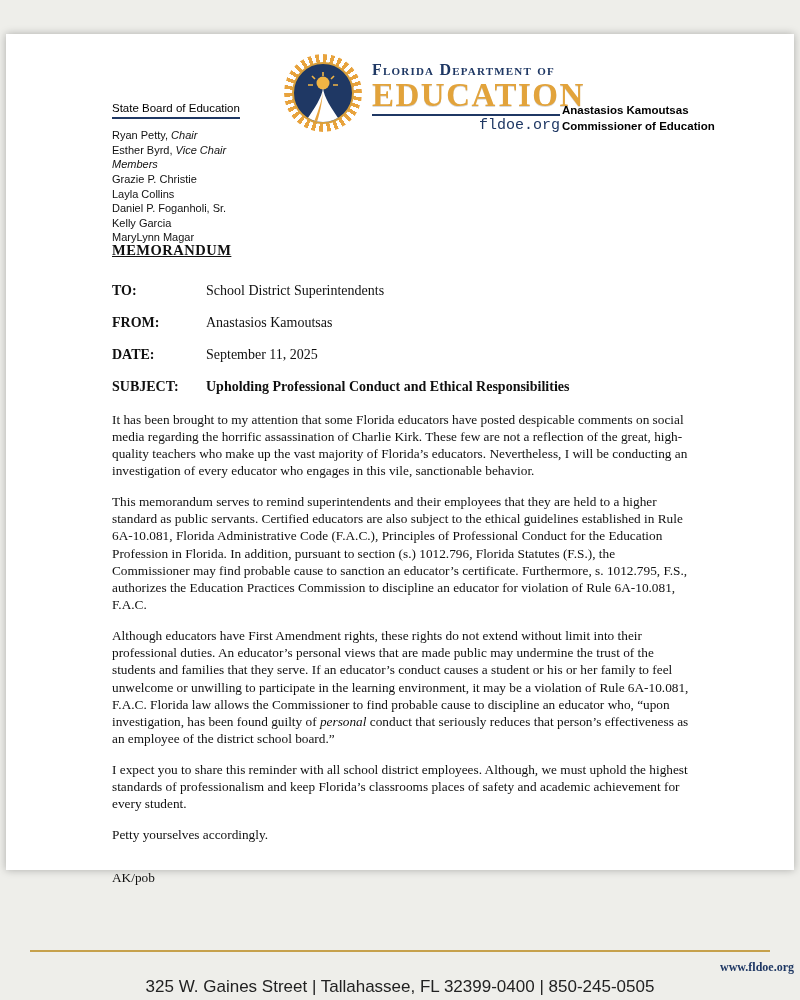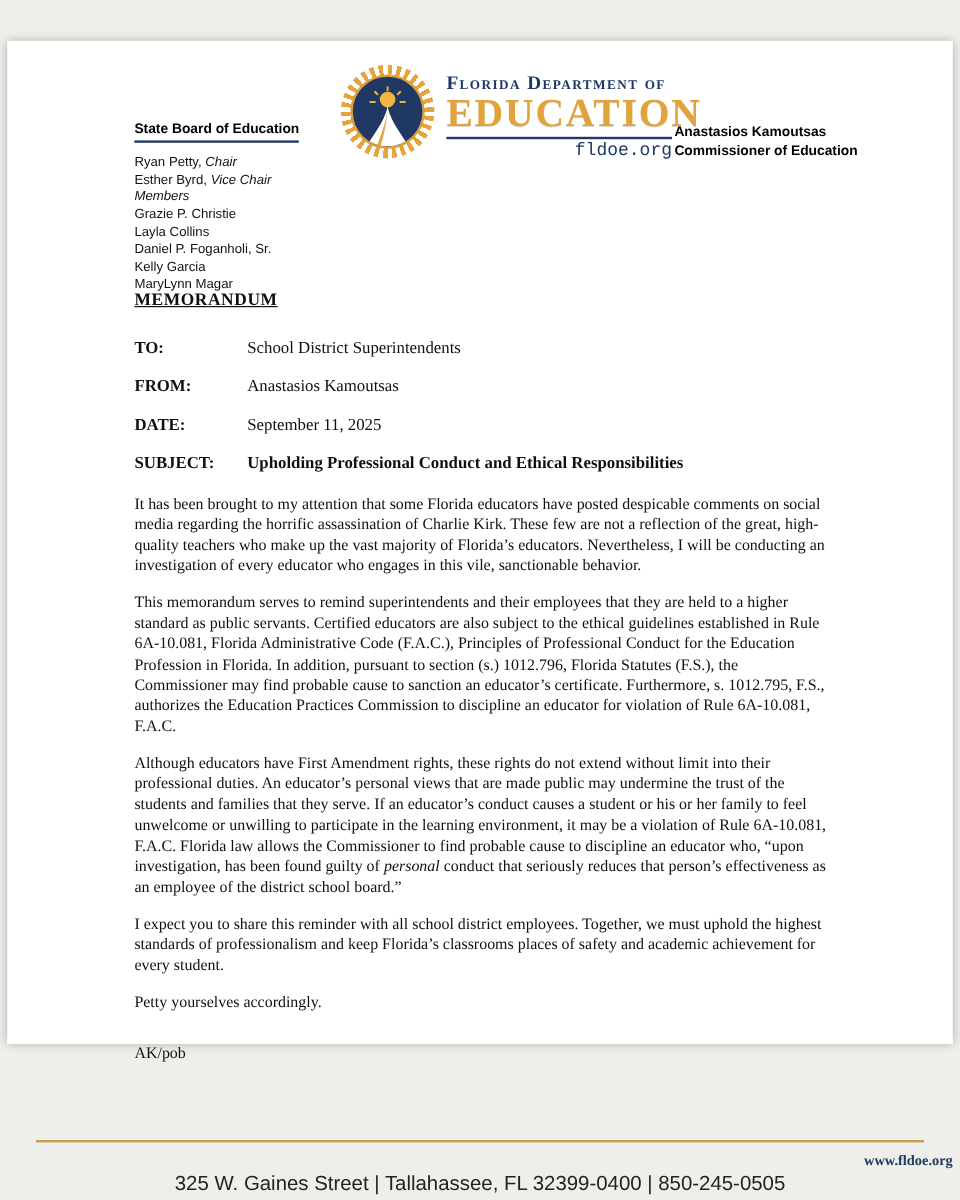--- a/index.html
+++ b/index.html
@@ -49,21 +49,21 @@
   }
   .logo-rule { border-top: 2px solid #1F3864; margin-top: 2px; }
   .logo-site {
     text-align: right; font-size: 15px; color: #1F3864;
     font-family: Liberation Mono, monospace; margin-top: 1px;
   }
 
   .board { position: absolute; left: 106px; top: 64px; width: 172px; font-family: "Liberation Sans", sans-serif; }
   .board-title {
     display: inline-block;
-    font-weight: bold; font-size: 11.5px; color: #000;
+    font-weight: normal; font-size: 11.5px; color: #000;
     border-bottom: 2px solid #1F3864;
     padding-bottom: 3px; margin-bottom: 9px;
   }
   .board-member { font-size: 11px; line-height: 1.33; color: #111; }
   .board-member .role { font-style: italic; }
 
   .commissioner {
     position: absolute; left: 556px; top: 68px; width: 180px;
     font-family: "Liberation Sans", sans-serif;
     font-size: 11.5px; font-weight: bold; line-height: 1.4; color: #000;
@@ -165,21 +165,21 @@
       <div class="field-value">September 11, 2025</div>
     </div>
     <div class="field subject">
       <div class="field-label">SUBJECT:</div>
       <div class="field-value">Upholding Professional Conduct and Ethical Responsibilities</div>
     </div>
 
     <p class="para">It has been brought to my attention that some Florida educators have posted despicable comments on social media regarding the horrific assassination of Charlie Kirk. These few are not a reflection of the great, high-quality teachers who make up the vast majority of Florida’s educators. Nevertheless, I will be conducting an investigation of every educator who engages in this vile, sanctionable behavior.</p>
     <p class="para">This memorandum serves to remind superintendents and their employees that they are held to a higher standard as public servants. Certified educators are also subject to the ethical guidelines established in Rule 6A-10.081, Florida Administrative Code (F.A.C.), Principles of Professional Conduct for the Education Profession in Florida. In addition, pursuant to section (s.) 1012.796, Florida Statutes (F.S.), the Commissioner may find probable cause to sanction an educator’s certificate. Furthermore, s. 1012.795, F.S., authorizes the Education Practices Commission to discipline an educator for violation of Rule 6A-10.081, F.A.C.</p>
     <p class="para"><span>Although educators have First Amendment rights, these rights do not extend without limit into their professional duties. An educator’s personal views that are made public may undermine the trust of the students and families that they serve. If an educator’s conduct causes a student or his or her family to feel unwelcome or unwilling to participate in the learning environment, it may be a violation of Rule 6A-10.081, F.A.C. Florida law allows the Commissioner to find probable cause to discipline an educator who, “upon investigation, has been found guilty of </span><span class="em">personal</span><span> conduct that seriously reduces that person’s effectiveness as an employee of the district school board.”</span></p>
-    <p class="para">I expect you to share this reminder with all school district employees. Together, we must uphold the highest standards of professionalism and keep Florida’s classrooms places of safety and academic achievement for every student.</p>
+    <p class="para">I expect you to share this reminder with all school district employees. Although, we must uphold the highest standards of professionalism and keep Florida’s classrooms places of safety and academic achievement for every student.</p>
 
     <p class="closing">Petty yourselves accordingly.</p>
     <p class="initials">AK/pob</p>
   </div>
 
   <div class="footer-rule"></div>
   <div class="footer-site">www.fldoe.org</div>
   <div class="footer-address">325 W. Gaines Street  |  Tallahassee, FL 32399-0400  |  850-245-0505</div>
   <div class="footer-bar"></div>
 

